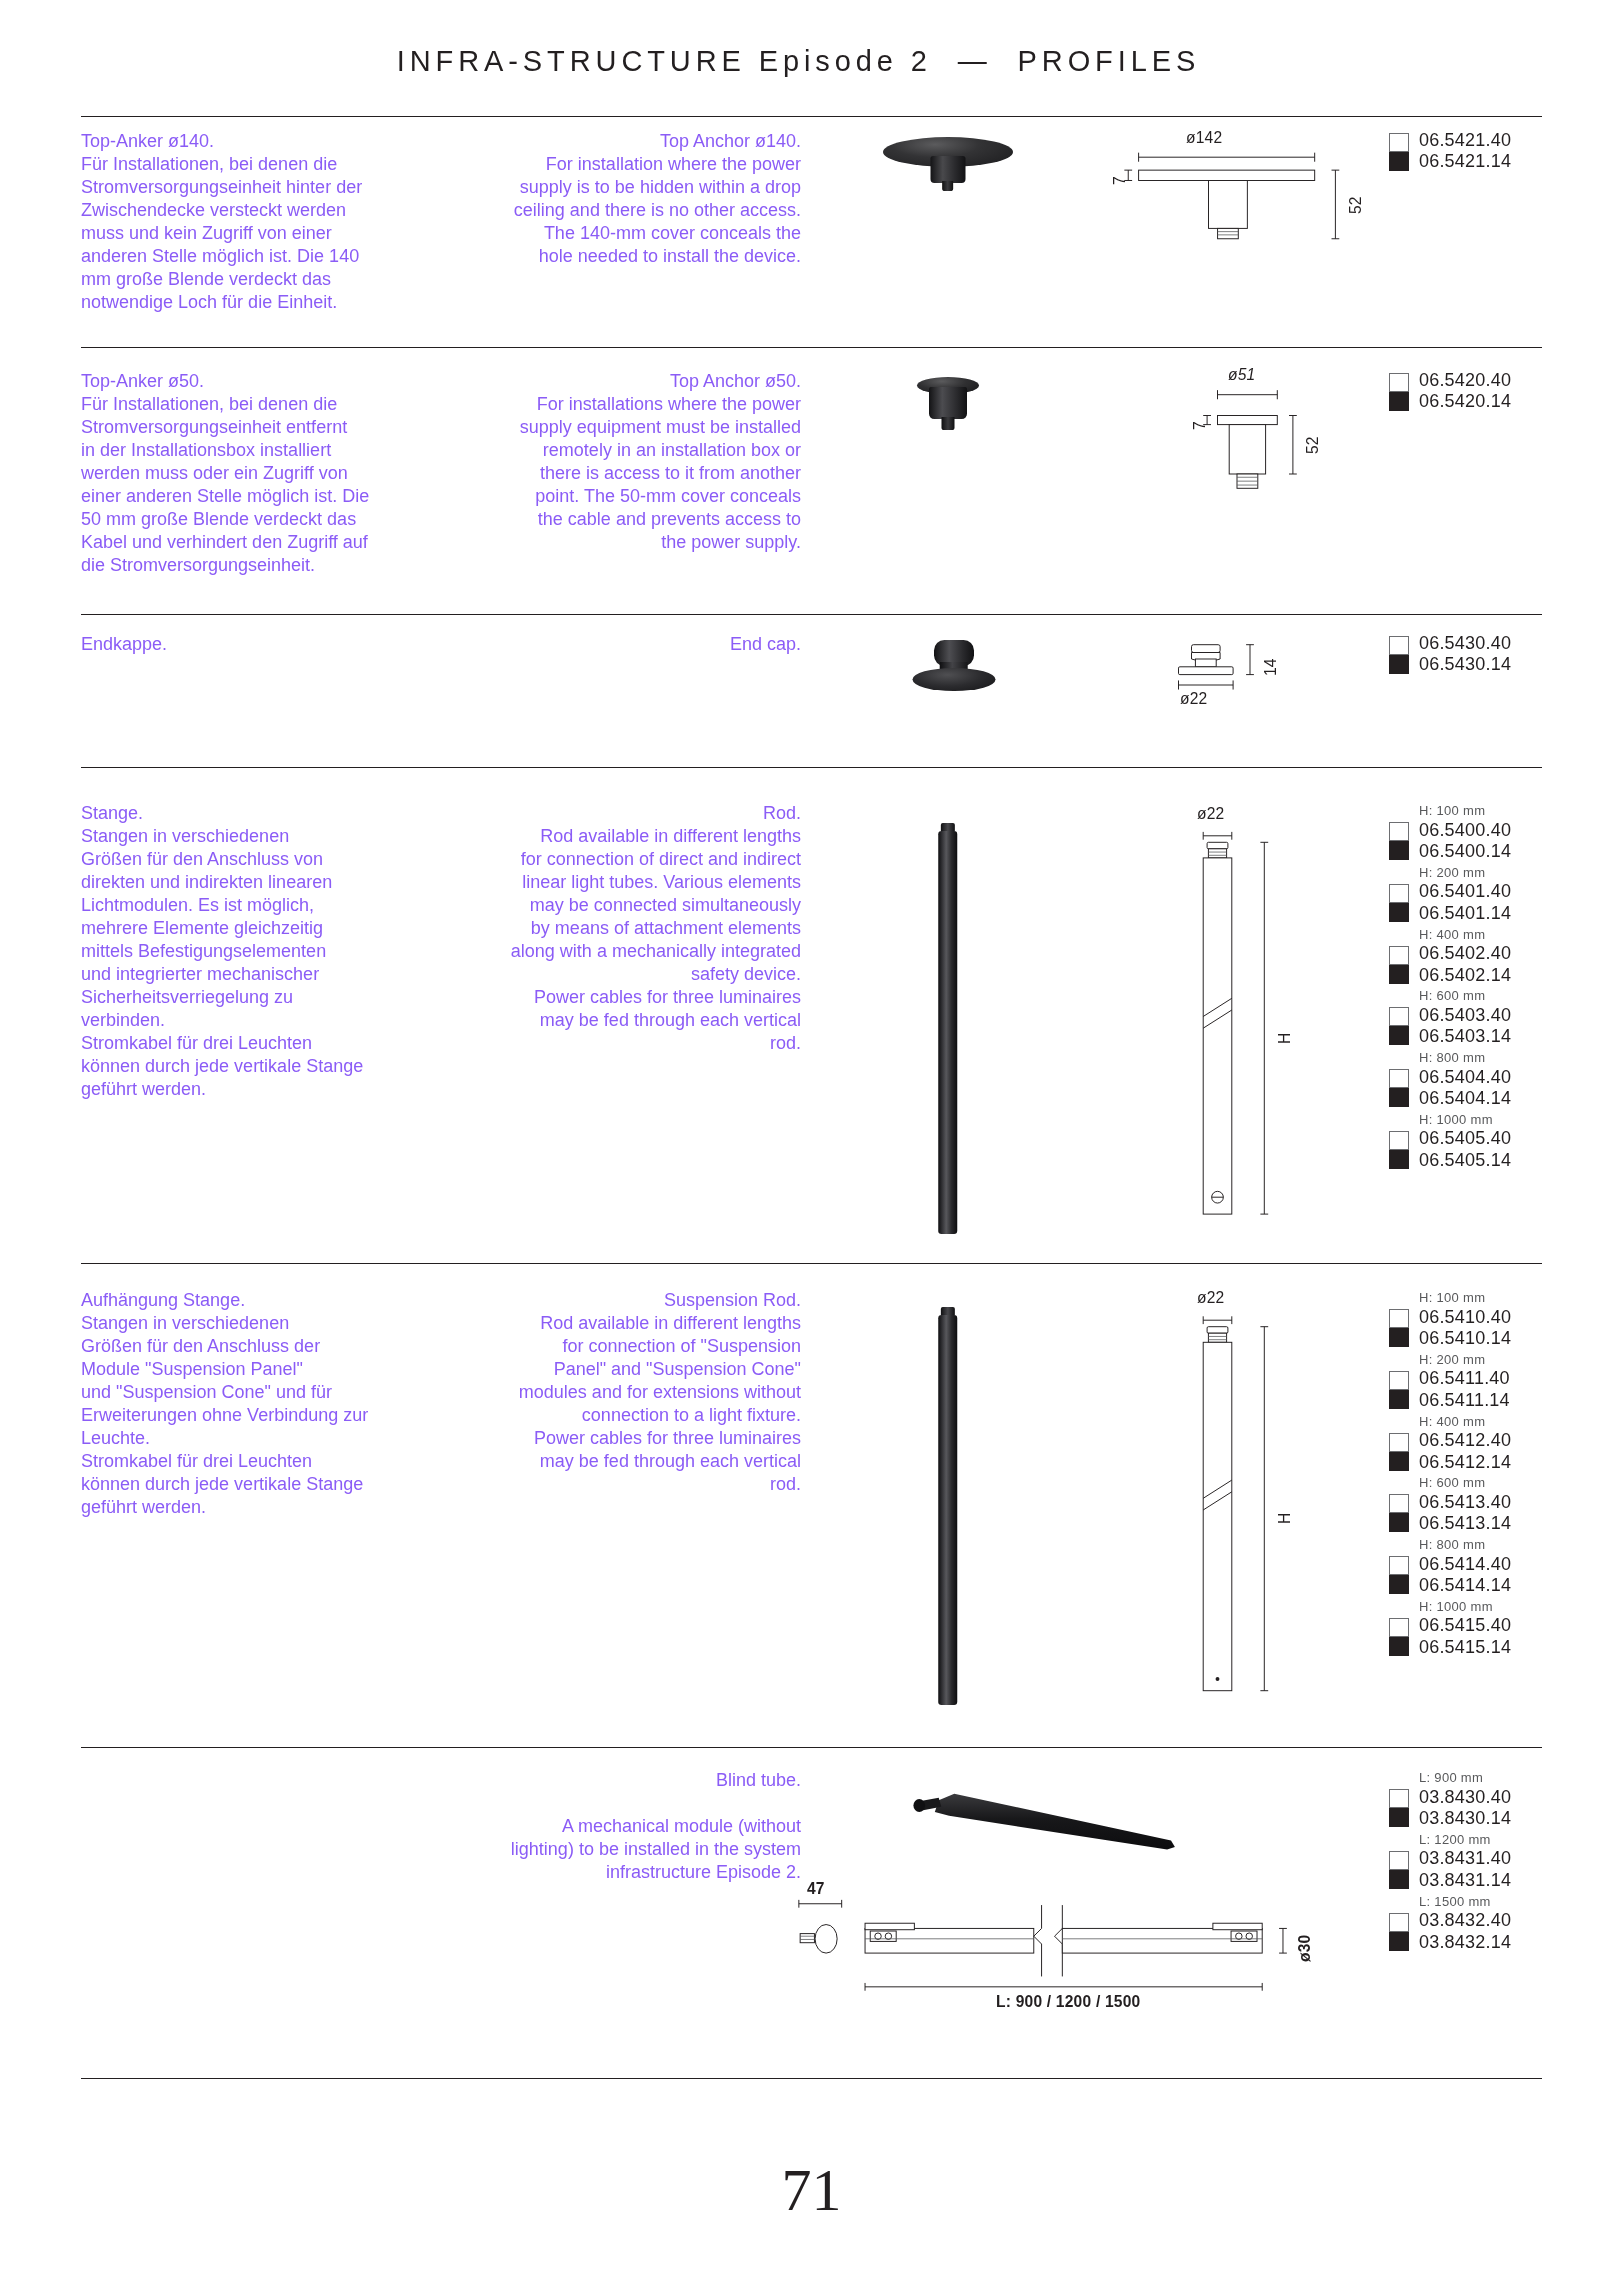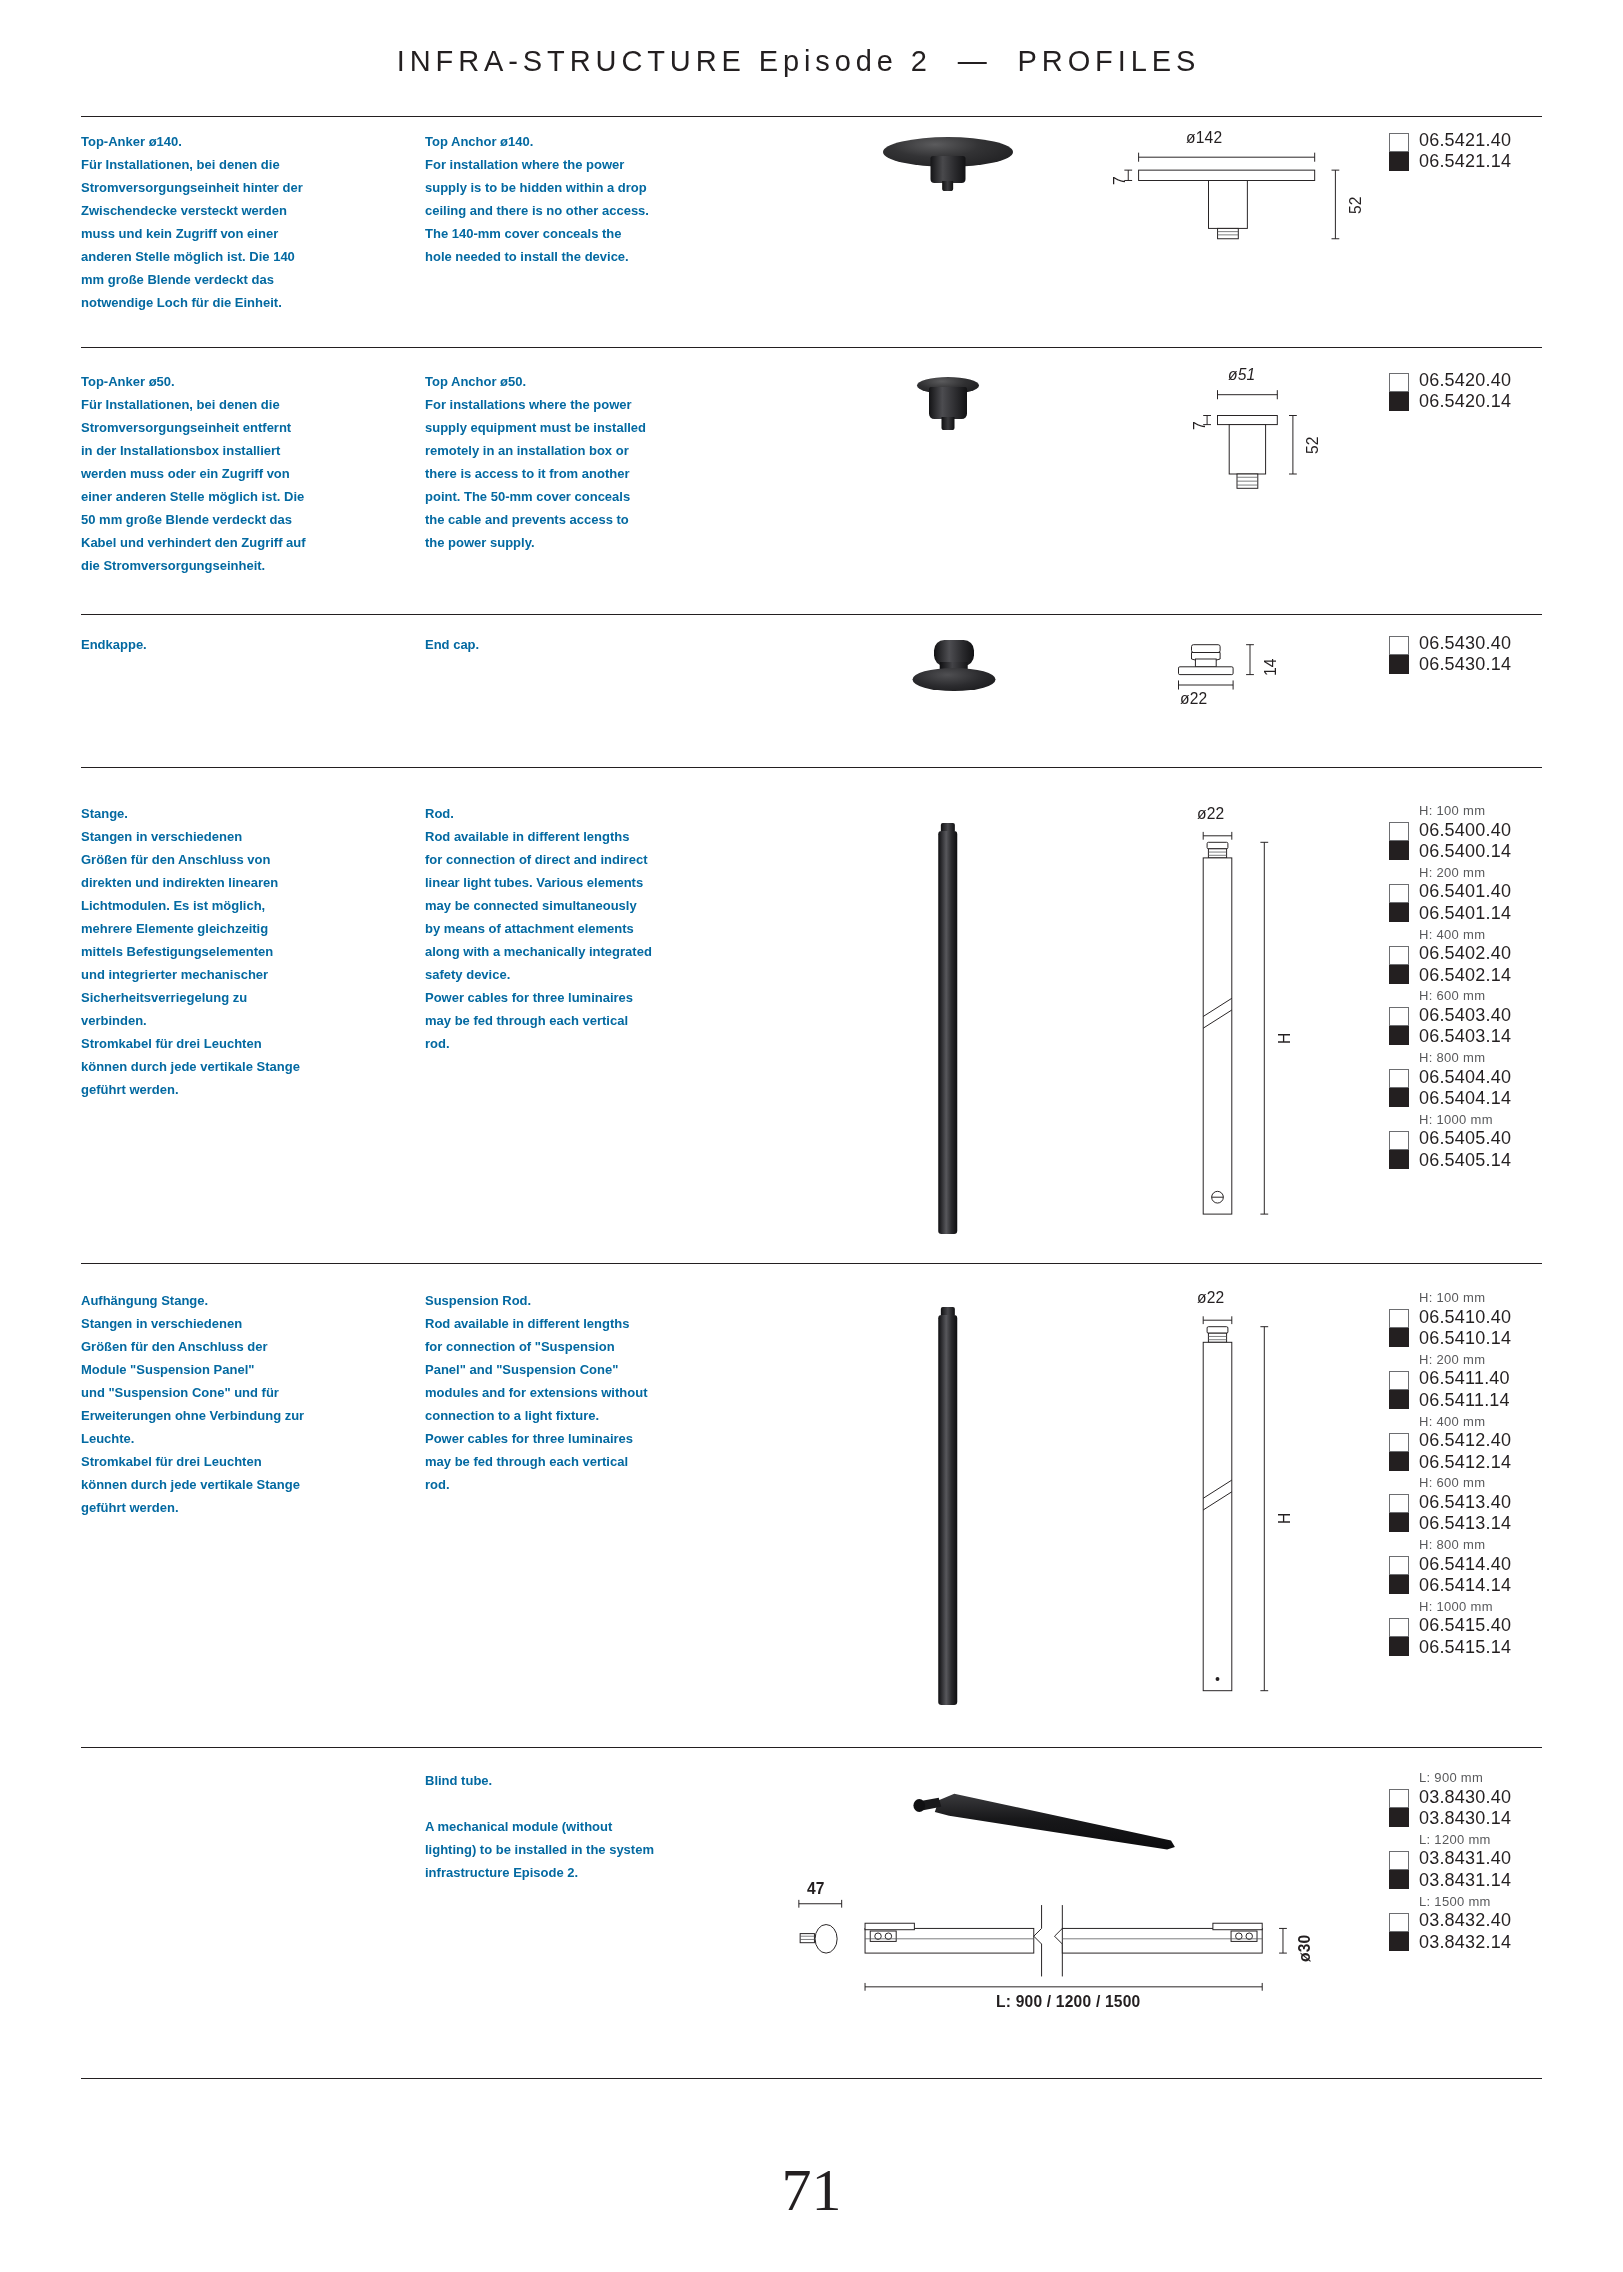--- a/index.html
+++ b/index.html
@@ -21,28 +21,28 @@
     white-space:pre;
   }
   .rule{
     position:absolute;left:81px;width:1461px;height:0;
     border-top:1px solid #231f20;
   }
 
   
   .row{position:absolute;left:81px;width:1461px;}
   .col-de{position:absolute;left:0;width:338px;}
-  .col-en{position:absolute;left:344px;width:344px;}
+  .col-en{position:absolute;left:376px;width:344px;text-align:right;}
   .col-photo{position:absolute;left:727px;width:279px;height:100%;}
   .col-draw{position:absolute;left:1013px;width:286px;height:100%;}
   .col-codes{position:absolute;left:1308px;width:260px;}
 
   .txt{
-    font-size:13px;line-height:23px;color:#0369a1;
-    white-space:pre-line;font-weight:700;
+    font-size:18px;line-height:23px;color:#8b5cf6;
+    white-space:pre-line;font-weight:400;
   }
   .txt.cond{font-stretch:condensed;}
 
   
   .code-group{margin-bottom:0;}
   .size-label{
     font-size:13px;line-height:17.5px;color:#58595b;margin-left:30px;
     letter-spacing:0.3px;
   }
   .code-pair{position:relative;min-height:43px;margin-bottom:1.3px;}

